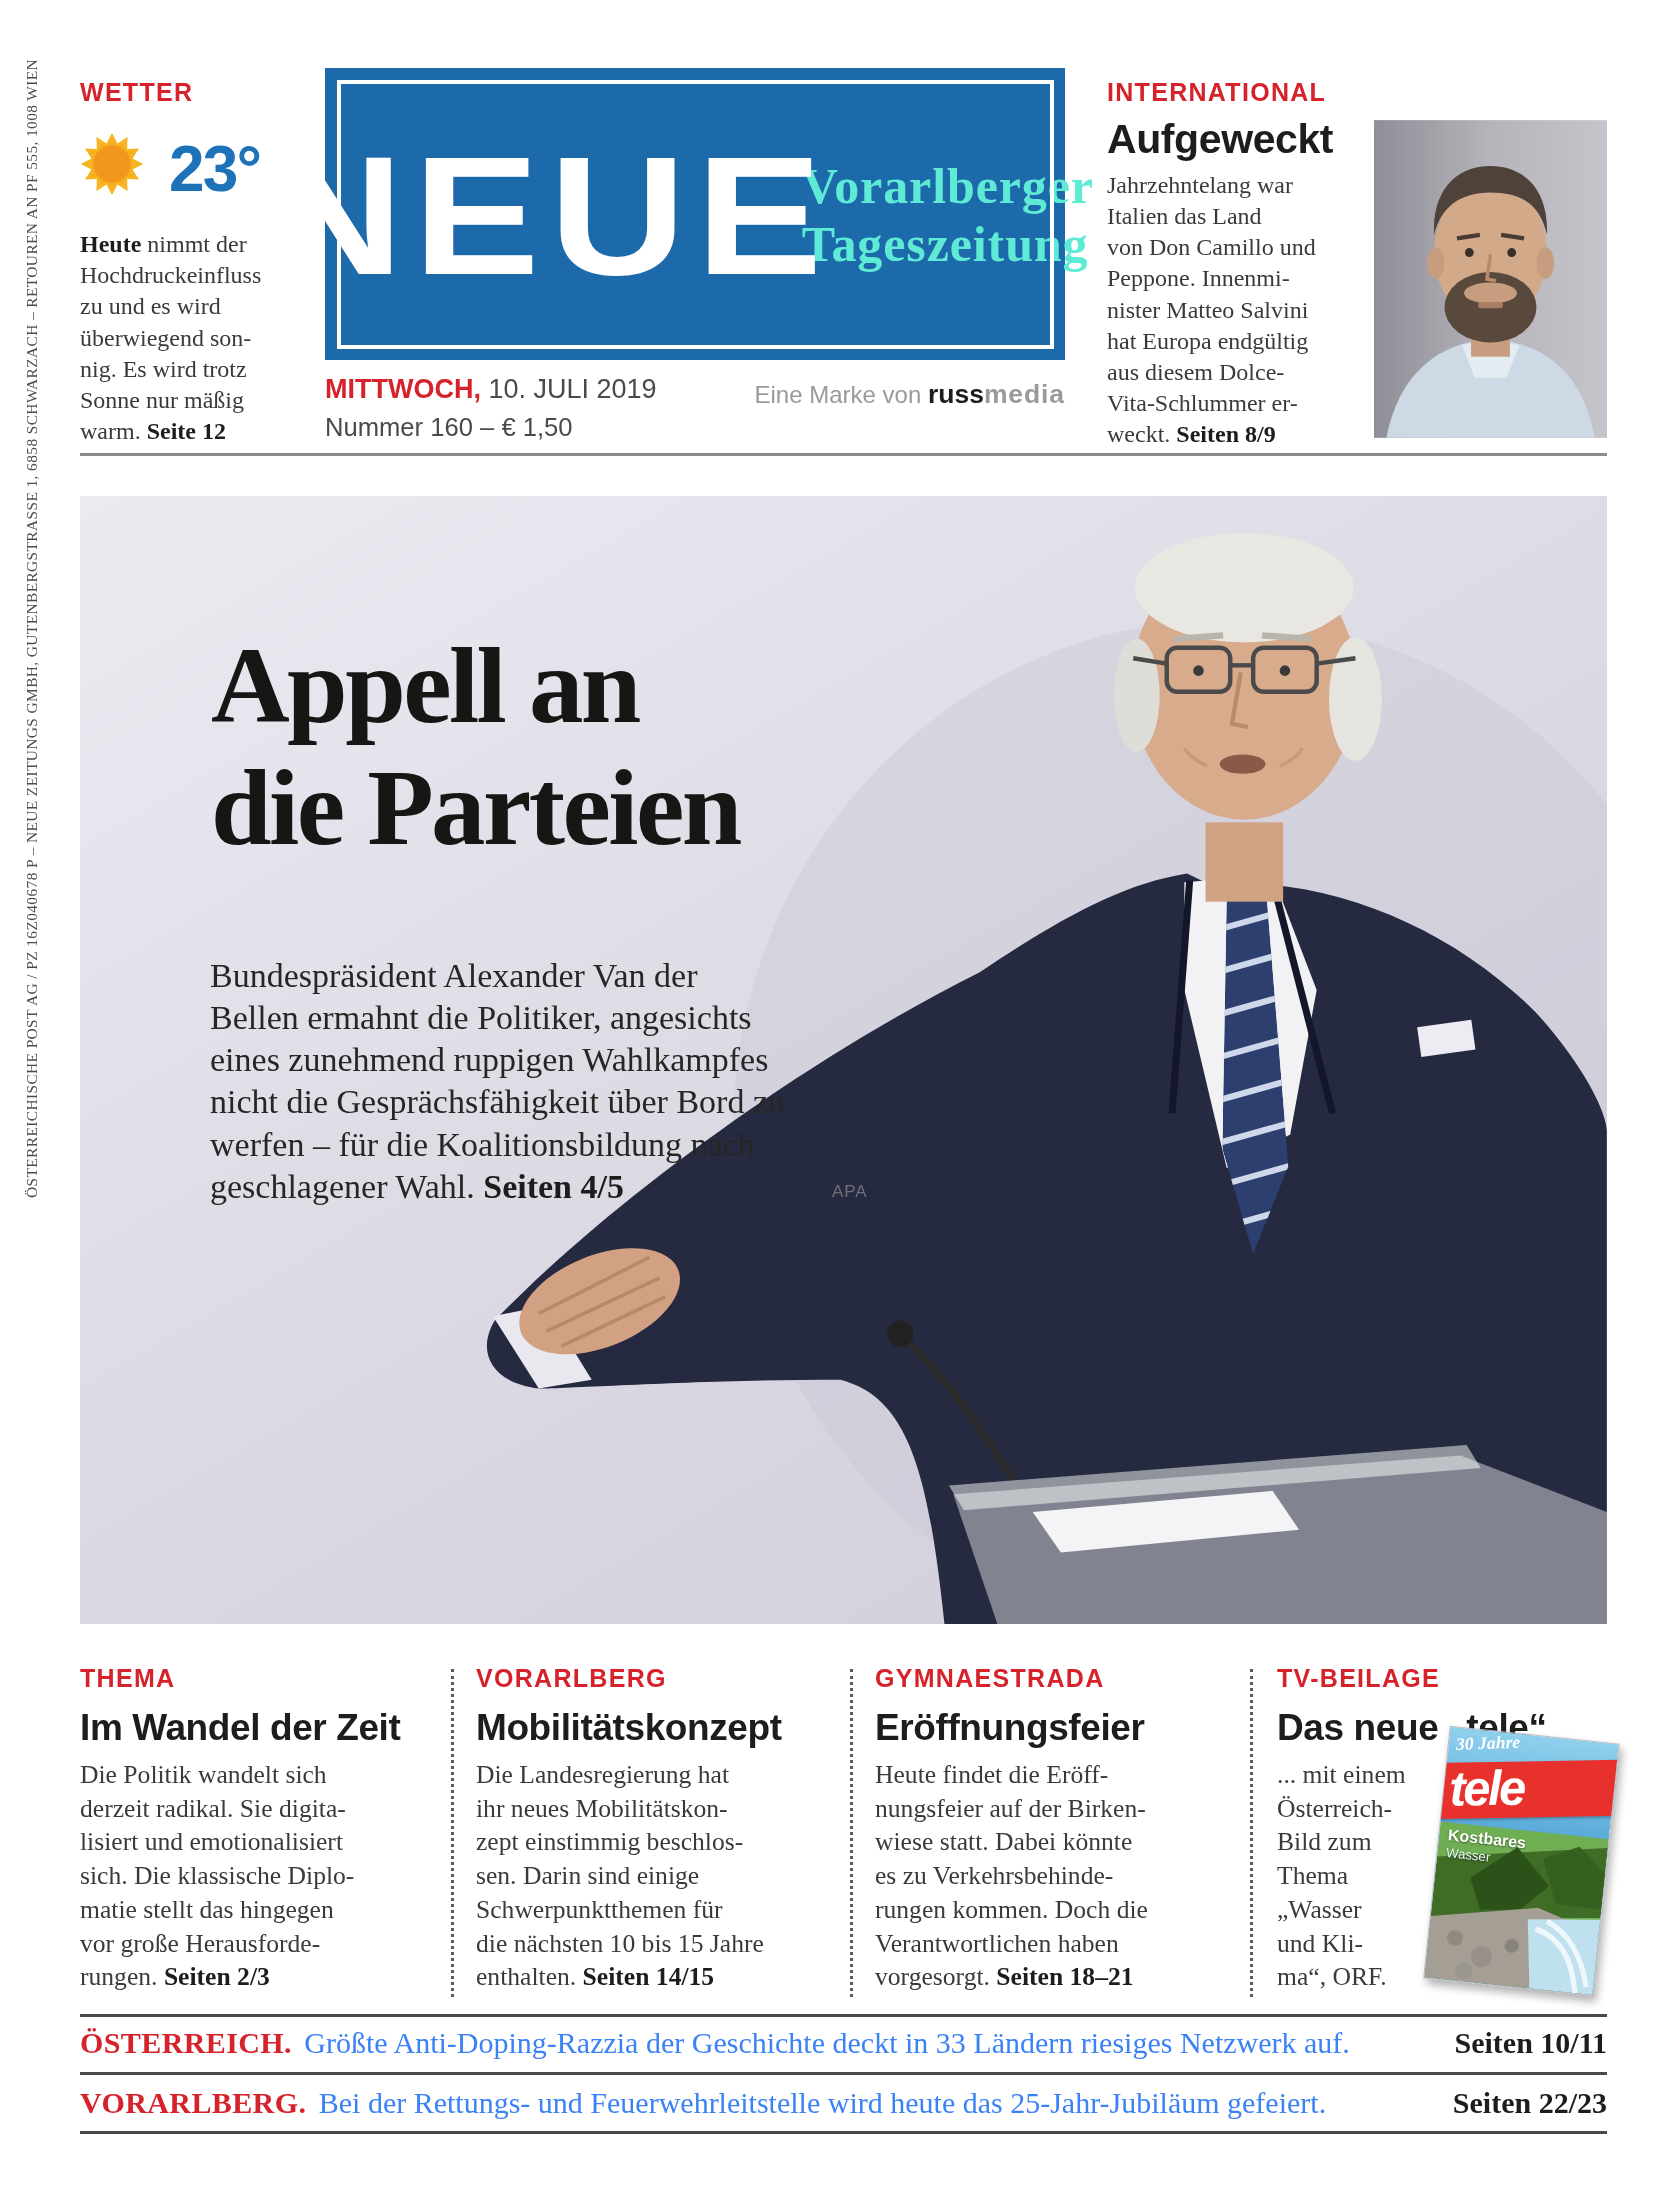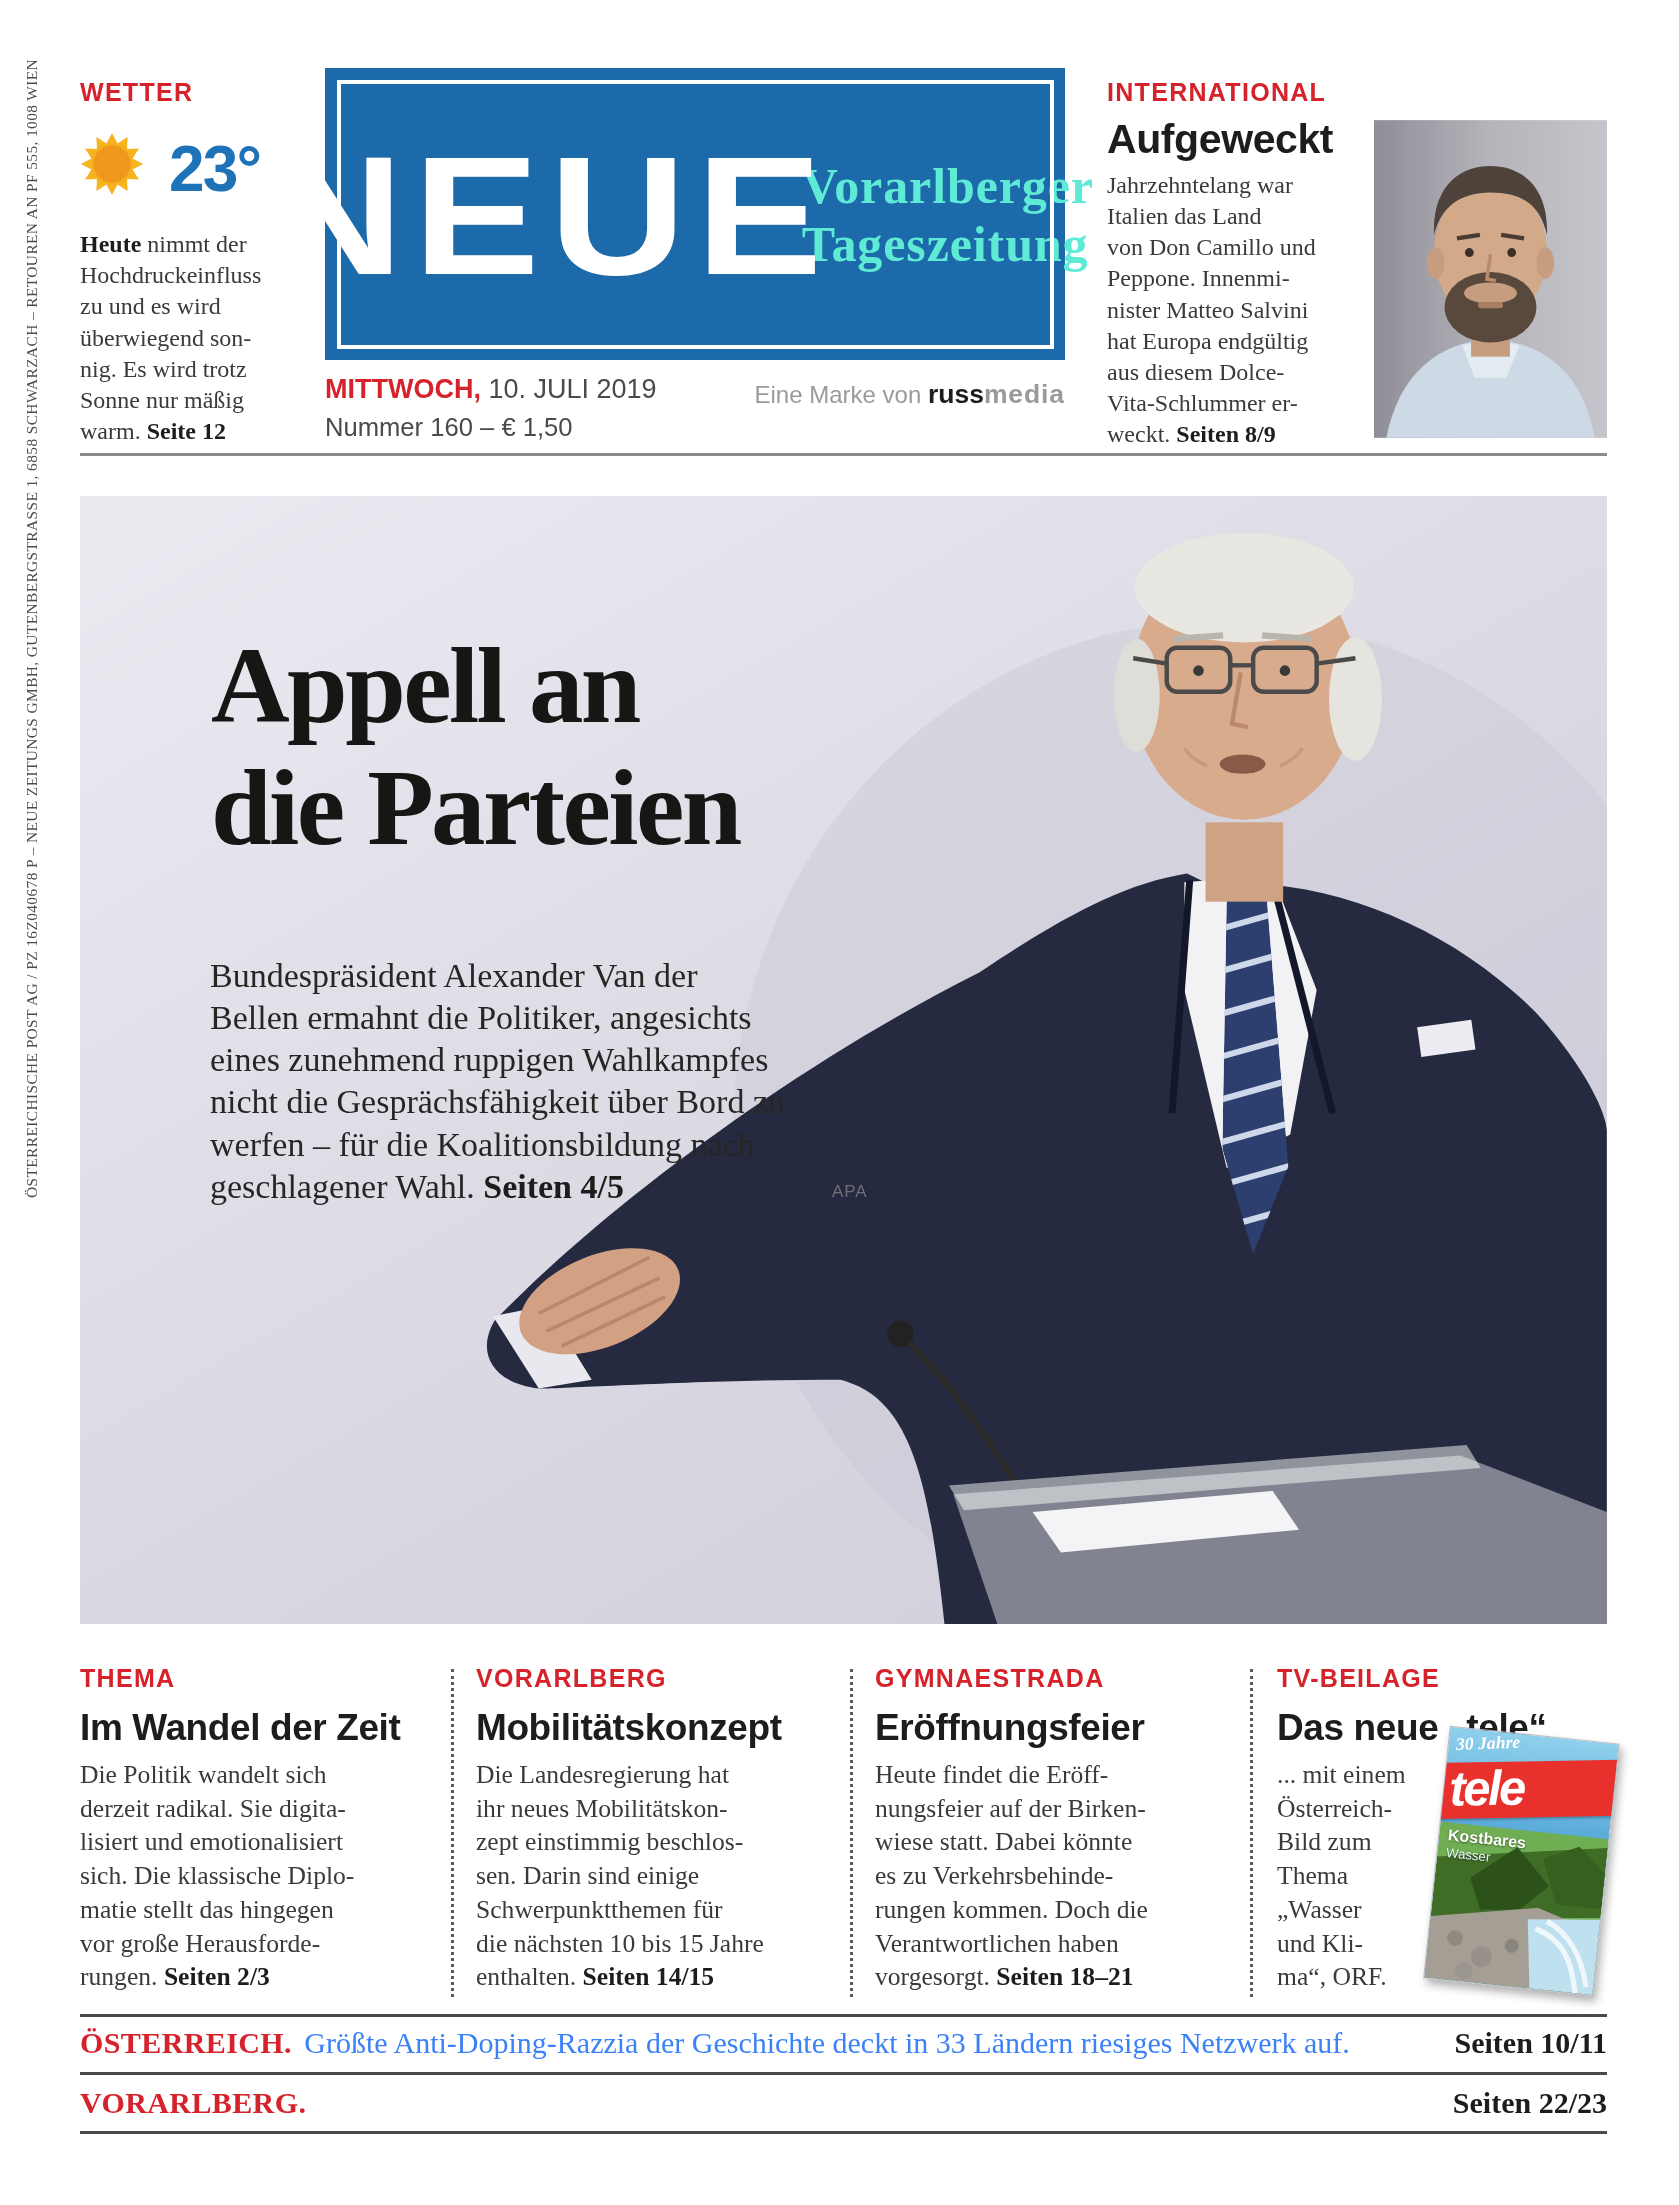--- a/index.html
+++ b/index.html
@@ -319,16 +319,17 @@
 
 <div class="abs bar-rule" style="top:2014px"></div>
 <div class="abs bar" style="top:2026px">
   <span class="bk">ÖSTERREICH.</span>
   <span class="bt">Größte Anti-Doping-Razzia der Geschichte deckt in 33 Ländern riesiges Netzwerk auf.</span>
   <span class="bp">Seiten 10/11</span>
 </div>
 <div class="abs bar-rule" style="top:2072px"></div>
 <div class="abs bar" style="top:2086px">
   <span class="bk">VORARLBERG.</span>
+  <span class="bt">Bei der Rettungs- und Feuerwehrleitstelle wird heute das 25-Jahr-Jubiläum gefeiert.</span>
   <span class="bp">Seiten 22/23</span>
 </div>
 <div class="abs bar-rule" style="top:2131px"></div>
 
 
 </body></html>

